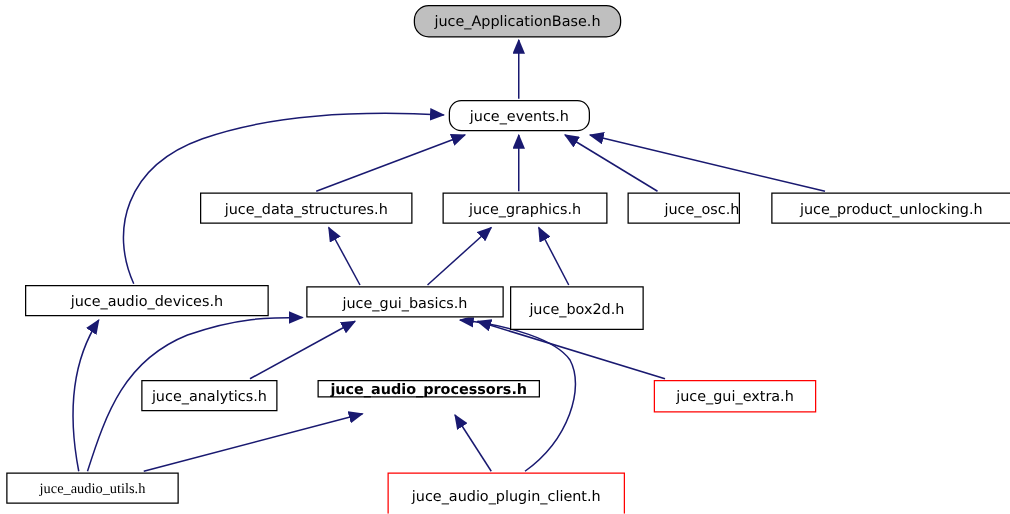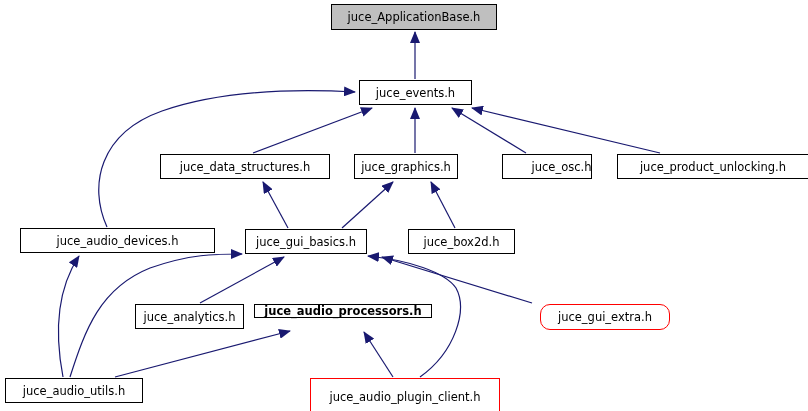--- a/index.html
+++ b/index.html
@@ -49,28 +49,28 @@
         <path class="edge" d="M200,303 L284,257" marker-end="url(#arrow)"></path>
         <path class="edge" d="M70,377 C85,330 100,288 150,268 C190,254 215,254 242,254" marker-end="url(#arrow)"></path>
         <path class="edge" d="M63,377 C54,330 58,288 79,256" marker-end="url(#arrow)"></path>
         <path class="edge" d="M115,377 L290,331" marker-end="url(#arrow)"></path>
         <path class="edge" d="M393,377 L364,332" marker-end="url(#arrow)"></path>
         <path class="edge" d="M420,377 C455,352 468,310 456,288 C445,272 408,260 368,256" marker-end="url(#arrow)"></path>
         <path class="edge" d="M532,303 L382,257" marker-end="url(#arrow)"></path>
       </g>
   </svg>
   <div id="nodes">
-      <div class="node current" style="left: 331px; top: 4px; width: 166px; height: 26px;">juce_ApplicationBase.h</div>
-      <div class="node" style="left: 359px; top: 80px; width: 113px; height: 25px;">juce_events.h</div>
+      <div class="node current" style="left: 331px; top: 4px; width: 166px; height: 26px; border-radius: 12px;">juce_ApplicationBase.h</div>
+      <div class="node" style="left: 359px; top: 80px; width: 113px; height: 25px; border-radius: 10px;">juce_events.h</div>
       <div class="node" style="left: 160px; top: 154px; width: 170px; height: 25px; text-align: right;">juce_data_structures.h</div>
-      <div class="node" style="left: 354px; top: 154px; width: 104px; height: 25px;">juce_graphics.h</div>
+      <div class="node" style="left: 354px; top: 154px; width: 132px; height: 25px;">juce_graphics.h</div>
       <div class="node" style="left: 502px; top: 154px; width: 90px; height: 25px; padding-left: 29px;">juce_osc.h</div>
       <div class="node" style="left: 617px; top: 154px; width: 192px; height: 25px;">juce_product_unlocking.h</div>
       <div class="node" style="left: 20px; top: 228px; width: 195px; height: 25px;">juce_audio_devices.h</div>
-      <div class="node" style="left: 245px; top: 229px; width: 122px; height: 25px;">juce_gui_basics.h</div>
-      <div class="node" style="left: 408px; top: 229px; width: 107px; height: 25px;">juce_box2d.h</div>
-      <div class="node" style="left: 113px; top: 304px; width: 109px; height: 25px; margin-left: 22px;">juce_analytics.h</div>
+      <div class="node" style="left: 245px; top: 229px; width: 158px; height: 25px;">juce_gui_basics.h</div>
+      <div class="node" style="left: 408px; top: 229px; width: 107px; height: 35px;">juce_box2d.h</div>
+      <div class="node" style="left: 113px; top: 304px; width: 109px; height: 25px;">juce_analytics.h</div>
       <div class="node" style="left: 254px; top: 304px; width: 178px; height: 14px; font-weight: bold;">juce_audio_processors.h</div>
-      <div class="node truncated" style="left: 540px; top: 304px; width: 130px; height: 26px; border-radius: 10px;">juce_gui_extra.h</div>
-      <div class="node" style="left: 5px; top: 378px; width: 138px; height: 25px;">juce_audio_utils.h</div>
+      <div class="node truncated" style="left: 523px; top: 304px; width: 130px; height: 26px;">juce_gui_extra.h</div>
+      <div class="node" style="left: 5px; top: 378px; width: 138px; height: 25px; font-family: Liberation Serif, serif;">juce_audio_utils.h</div>
       <div class="node truncated" style="left: 310px; top: 378px; width: 190px; height: 37px;">juce_audio_plugin_client.h</div>
     </div>
 </div>
 
 </body></html>

